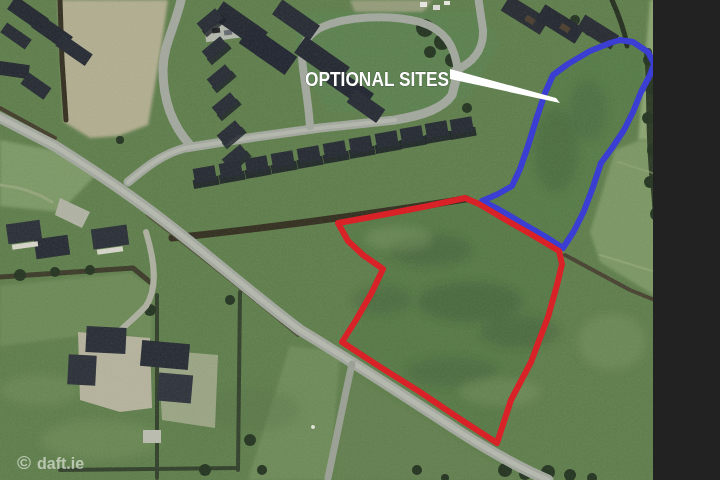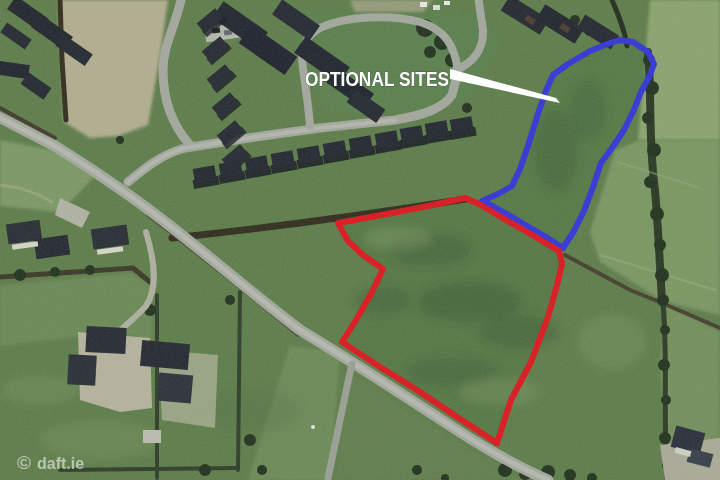--- a/index.html
+++ b/index.html
@@ -1,16 +1,16 @@
 <!DOCTYPE html>
 <html><head>
 <meta charset="utf-8">
 <style>
   html,body{margin:0;padding:0;background:#222;}
-  .screen{position:relative;width:720px;height:480px;overflow:hidden;font-family:"Liberation Sans",sans-serif;text-align:center;}
+  .screen{position:relative;width:653px;height:480px;overflow:hidden;font-family:"Liberation Sans",sans-serif;text-align:center;}
   svg{display:block;}
   text{font-family:"Liberation Sans","DejaVu Sans",sans-serif;}
 </style>
 </head>
 <body>
 
 <div class="screen">
 <svg width="720" height="480" viewBox="0 0 720 480">
   <defs>
     <filter id="soft" x="-40%" y="-40%" width="180%" height="180%">

